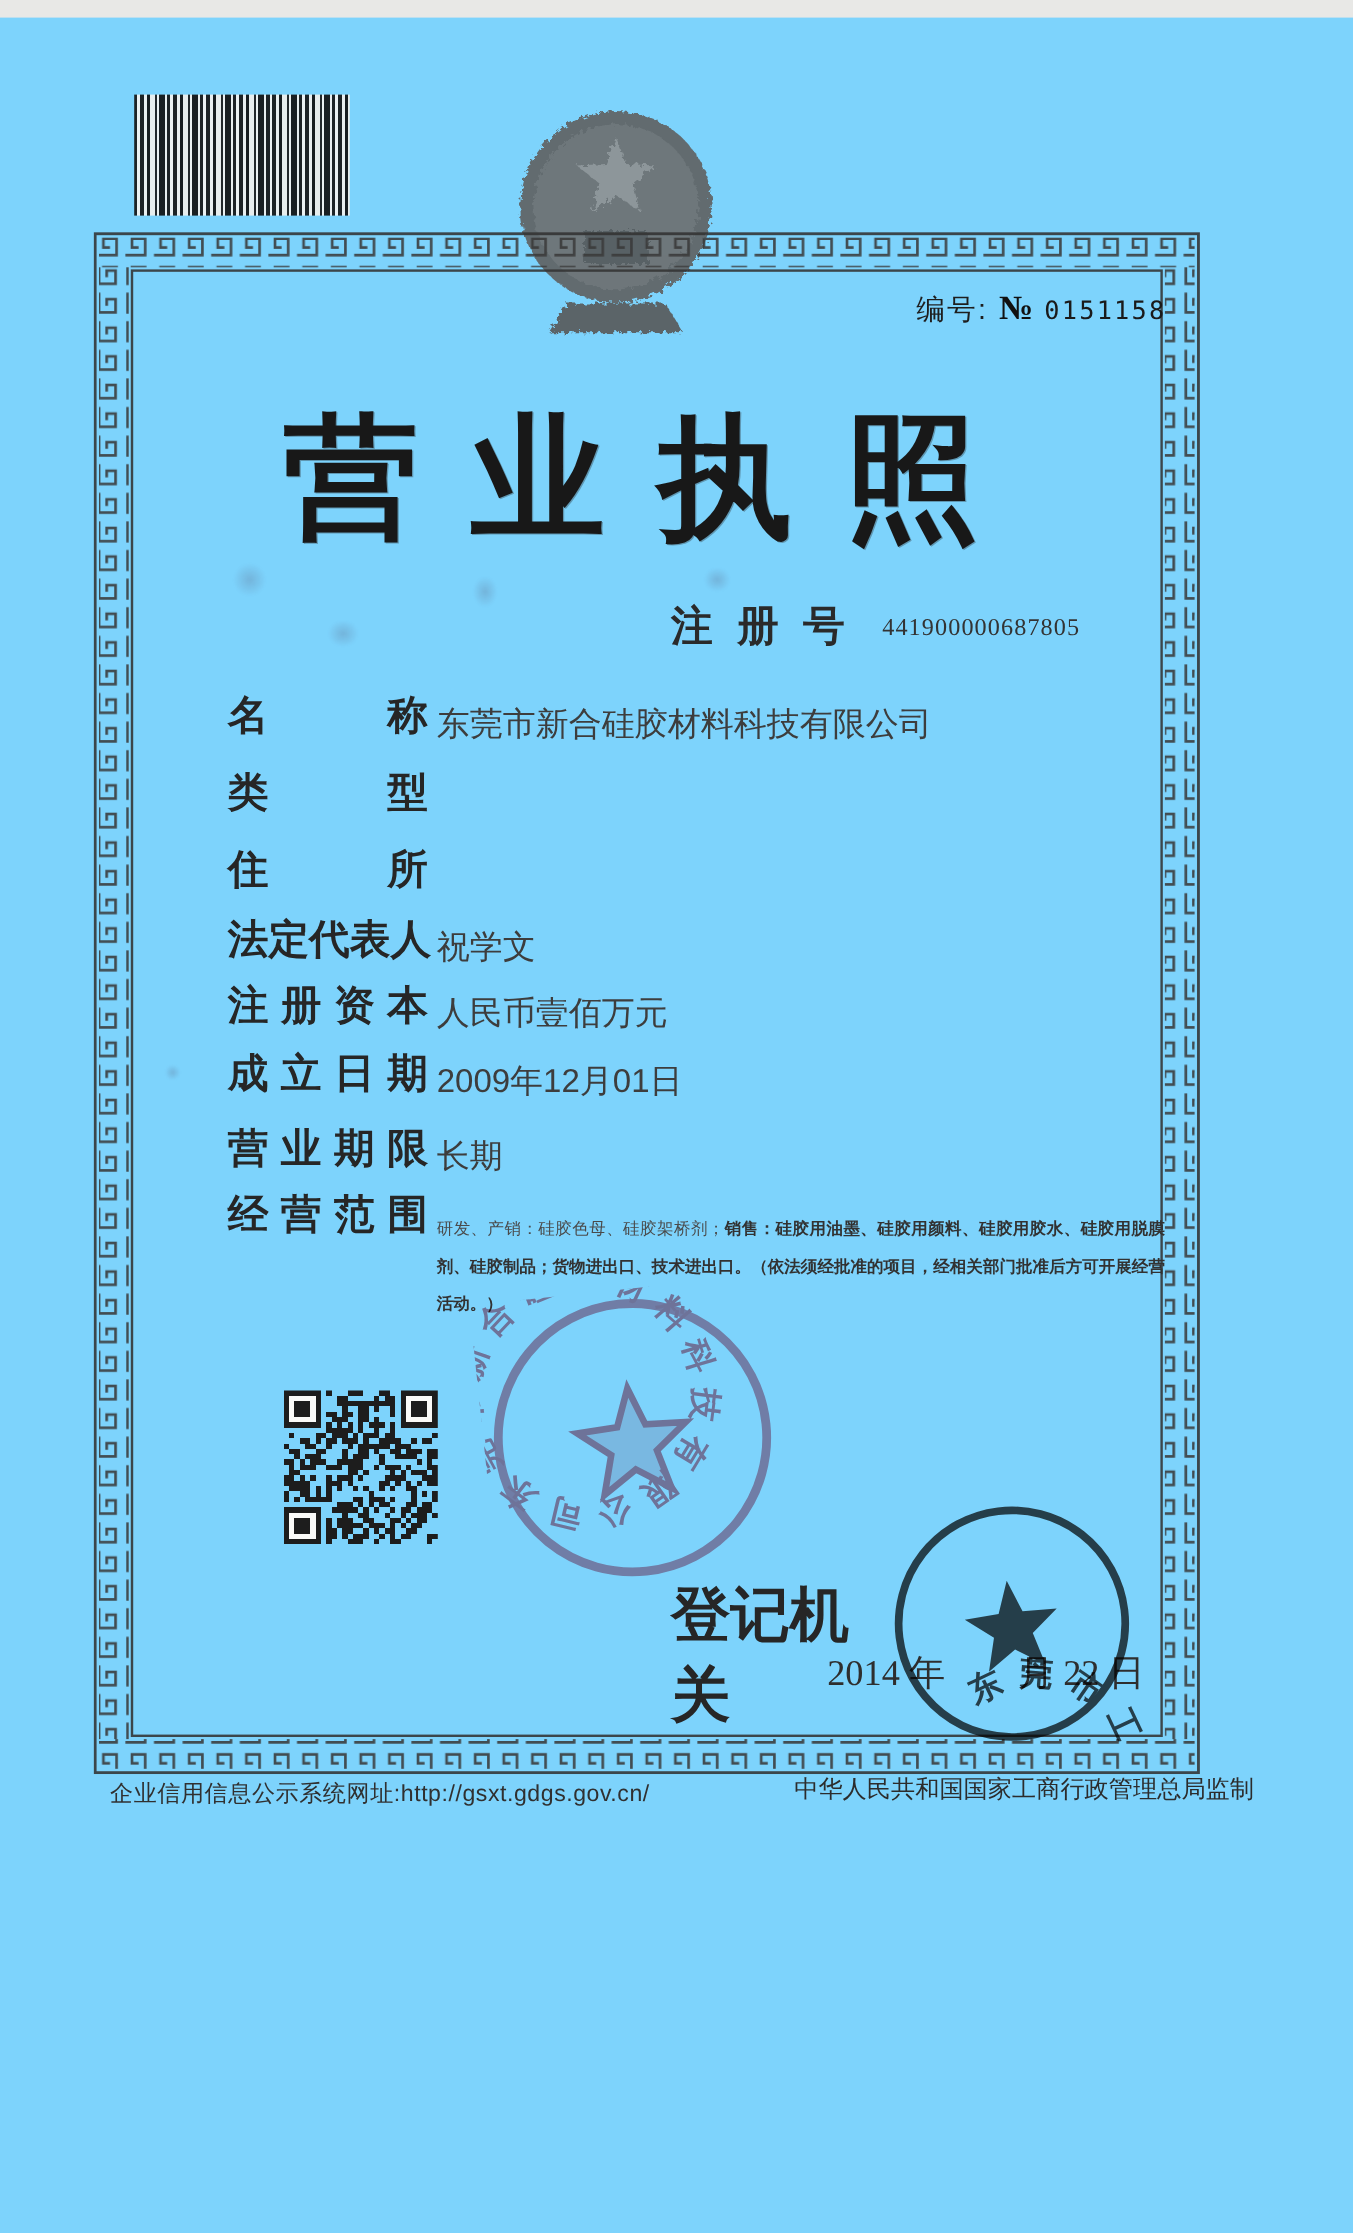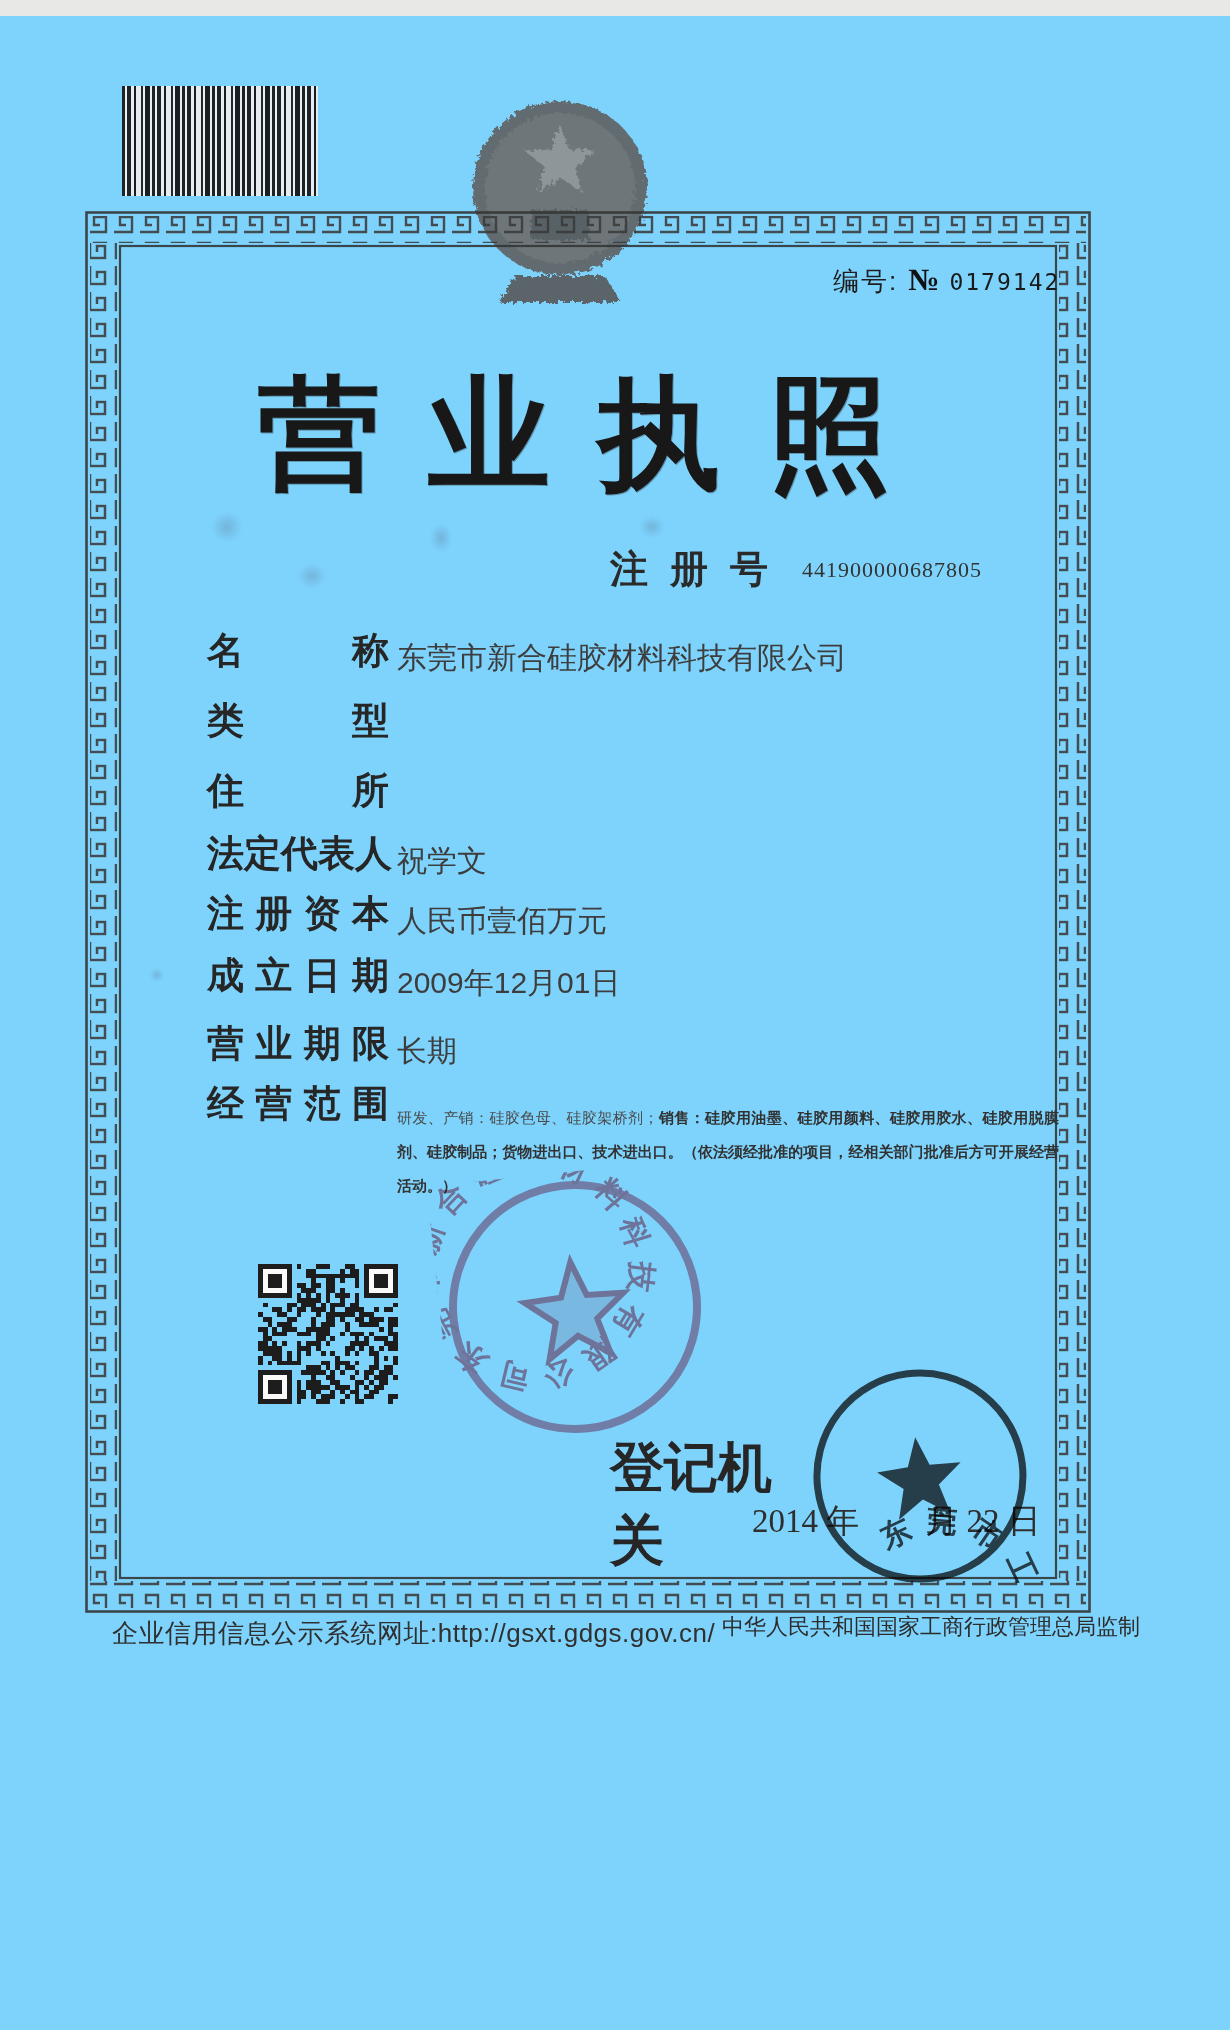--- a/index.html
+++ b/index.html
@@ -53,21 +53,21 @@
     font-size:54px; font-weight:600; color:#262626;}
   .issuedate{position:absolute; left:752px; top:1483px; font-family:"Liberation Serif", serif;
     font-size:33px; color:#2e2e2e; white-space:pre;}
   
   .seal{position:absolute; mix-blend-mode:multiply;}
   .company-seal{left:440px; top:1156px; transform:rotate(-6deg);}
   .registry-seal{left:803px; top:1343px; transform:rotate(-7deg);}
   
   .qr{position:absolute; left:258px; top:1248px;}
   
-  .footer-left{position:absolute; left:112px; top:1600px; font-size:26px; color:#303030; letter-spacing:.5px;}
+  .footer-left{position:absolute; left:100px; top:1600px; font-size:21px; color:#303030; letter-spacing:.5px;}
   .footer-right{position:absolute; left:690px; top:1596px; width:450px; text-align:right; font-size:22px; color:#2c2c2c;}
   
   .smudge{position:absolute; border-radius:50%;
     background:radial-gradient(closest-side, rgba(90,100,135,.28), rgba(90,100,135,0)); filter:blur(1px);}
   .emblem{position:absolute; left:435px; top:76px;}
 </style>
 </head>
 <body>
 
 <div class="page">
@@ -112,21 +112,21 @@
 
   <div class="smudge" style="left:212px; top:496px; width:30px; height:30px;"></div>
   <div class="smudge" style="left:298px; top:548px; width:28px; height:24px;"></div>
   <div class="smudge" style="left:430px; top:508px; width:22px; height:28px;"></div>
   <div class="smudge" style="left:640px; top:500px; width:24px; height:22px;"></div>
   <div class="smudge" style="left:150px; top:952px; width:14px; height:14px;"></div>
 
   <div class="serial">
     <span class="lbl">编号:</span>
     <span class="no-sign">№</span>
-    <span class="digits">0179142</span>
+    <span class="digits">0151158</span>
   </div>
 
   <div class="title">营业执照</div>
 
   <div class="regline">
     <span class="rlabel jlabel">
         <span>注</span>
         <span>册</span>
         <span>号</span>
       </span>

